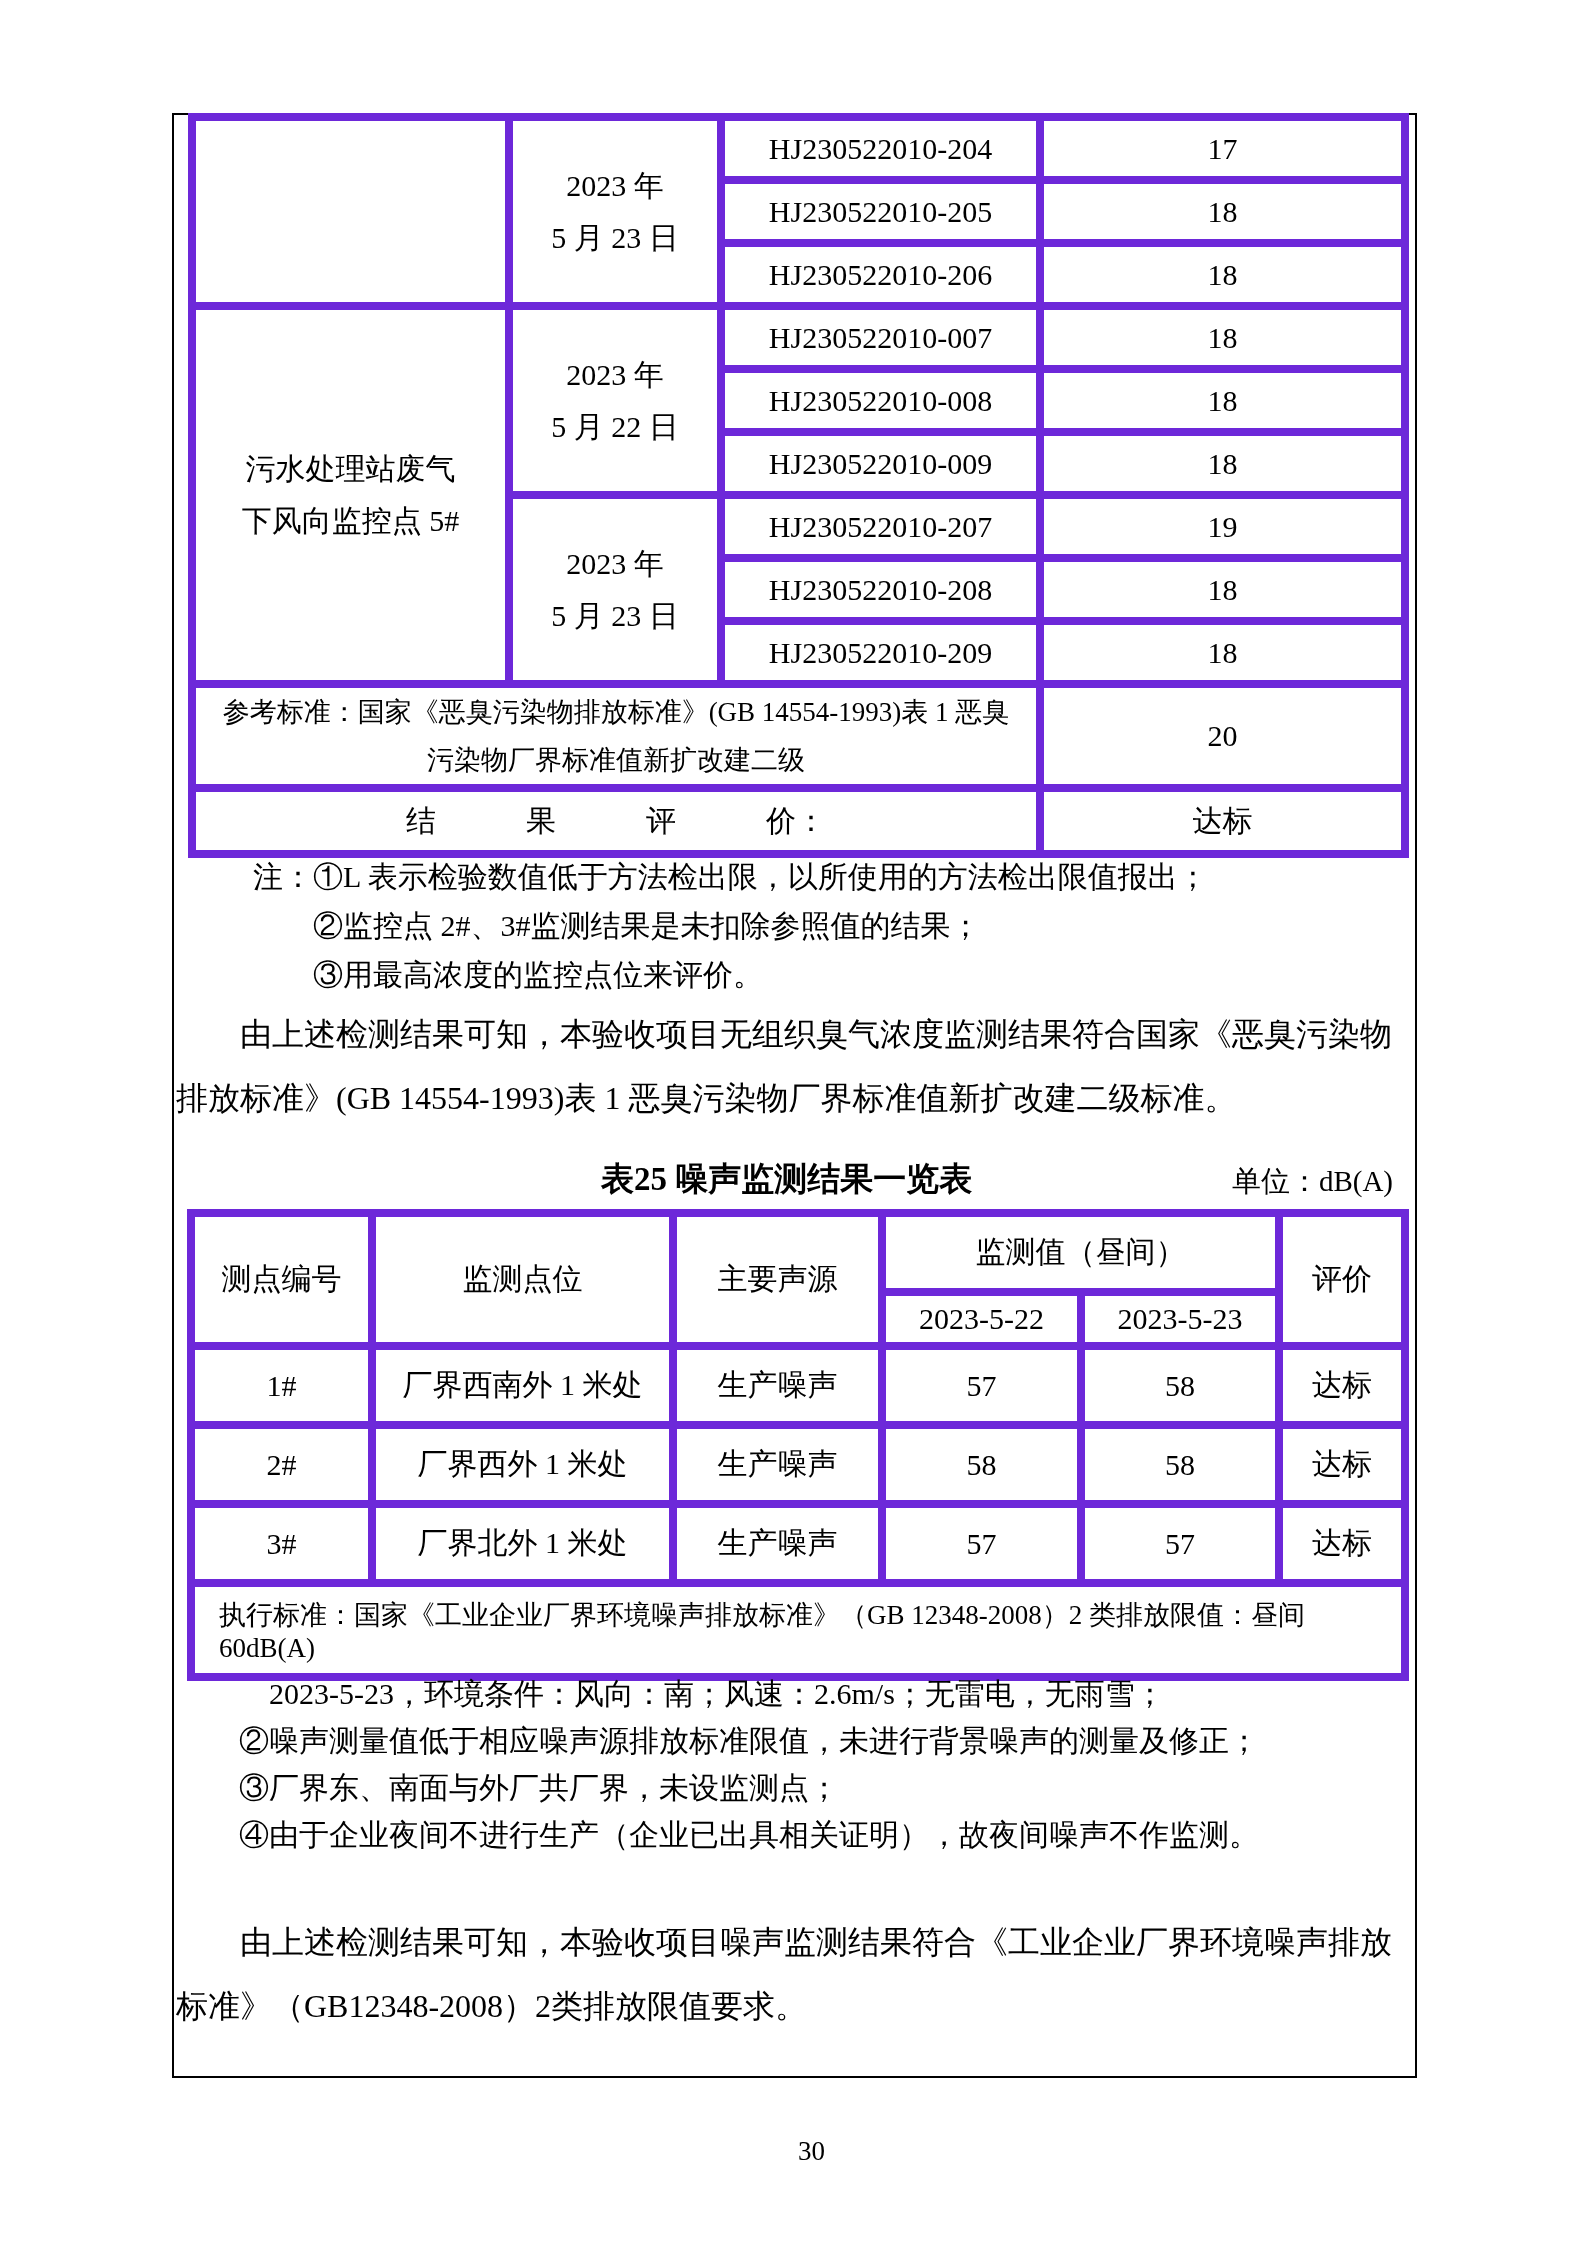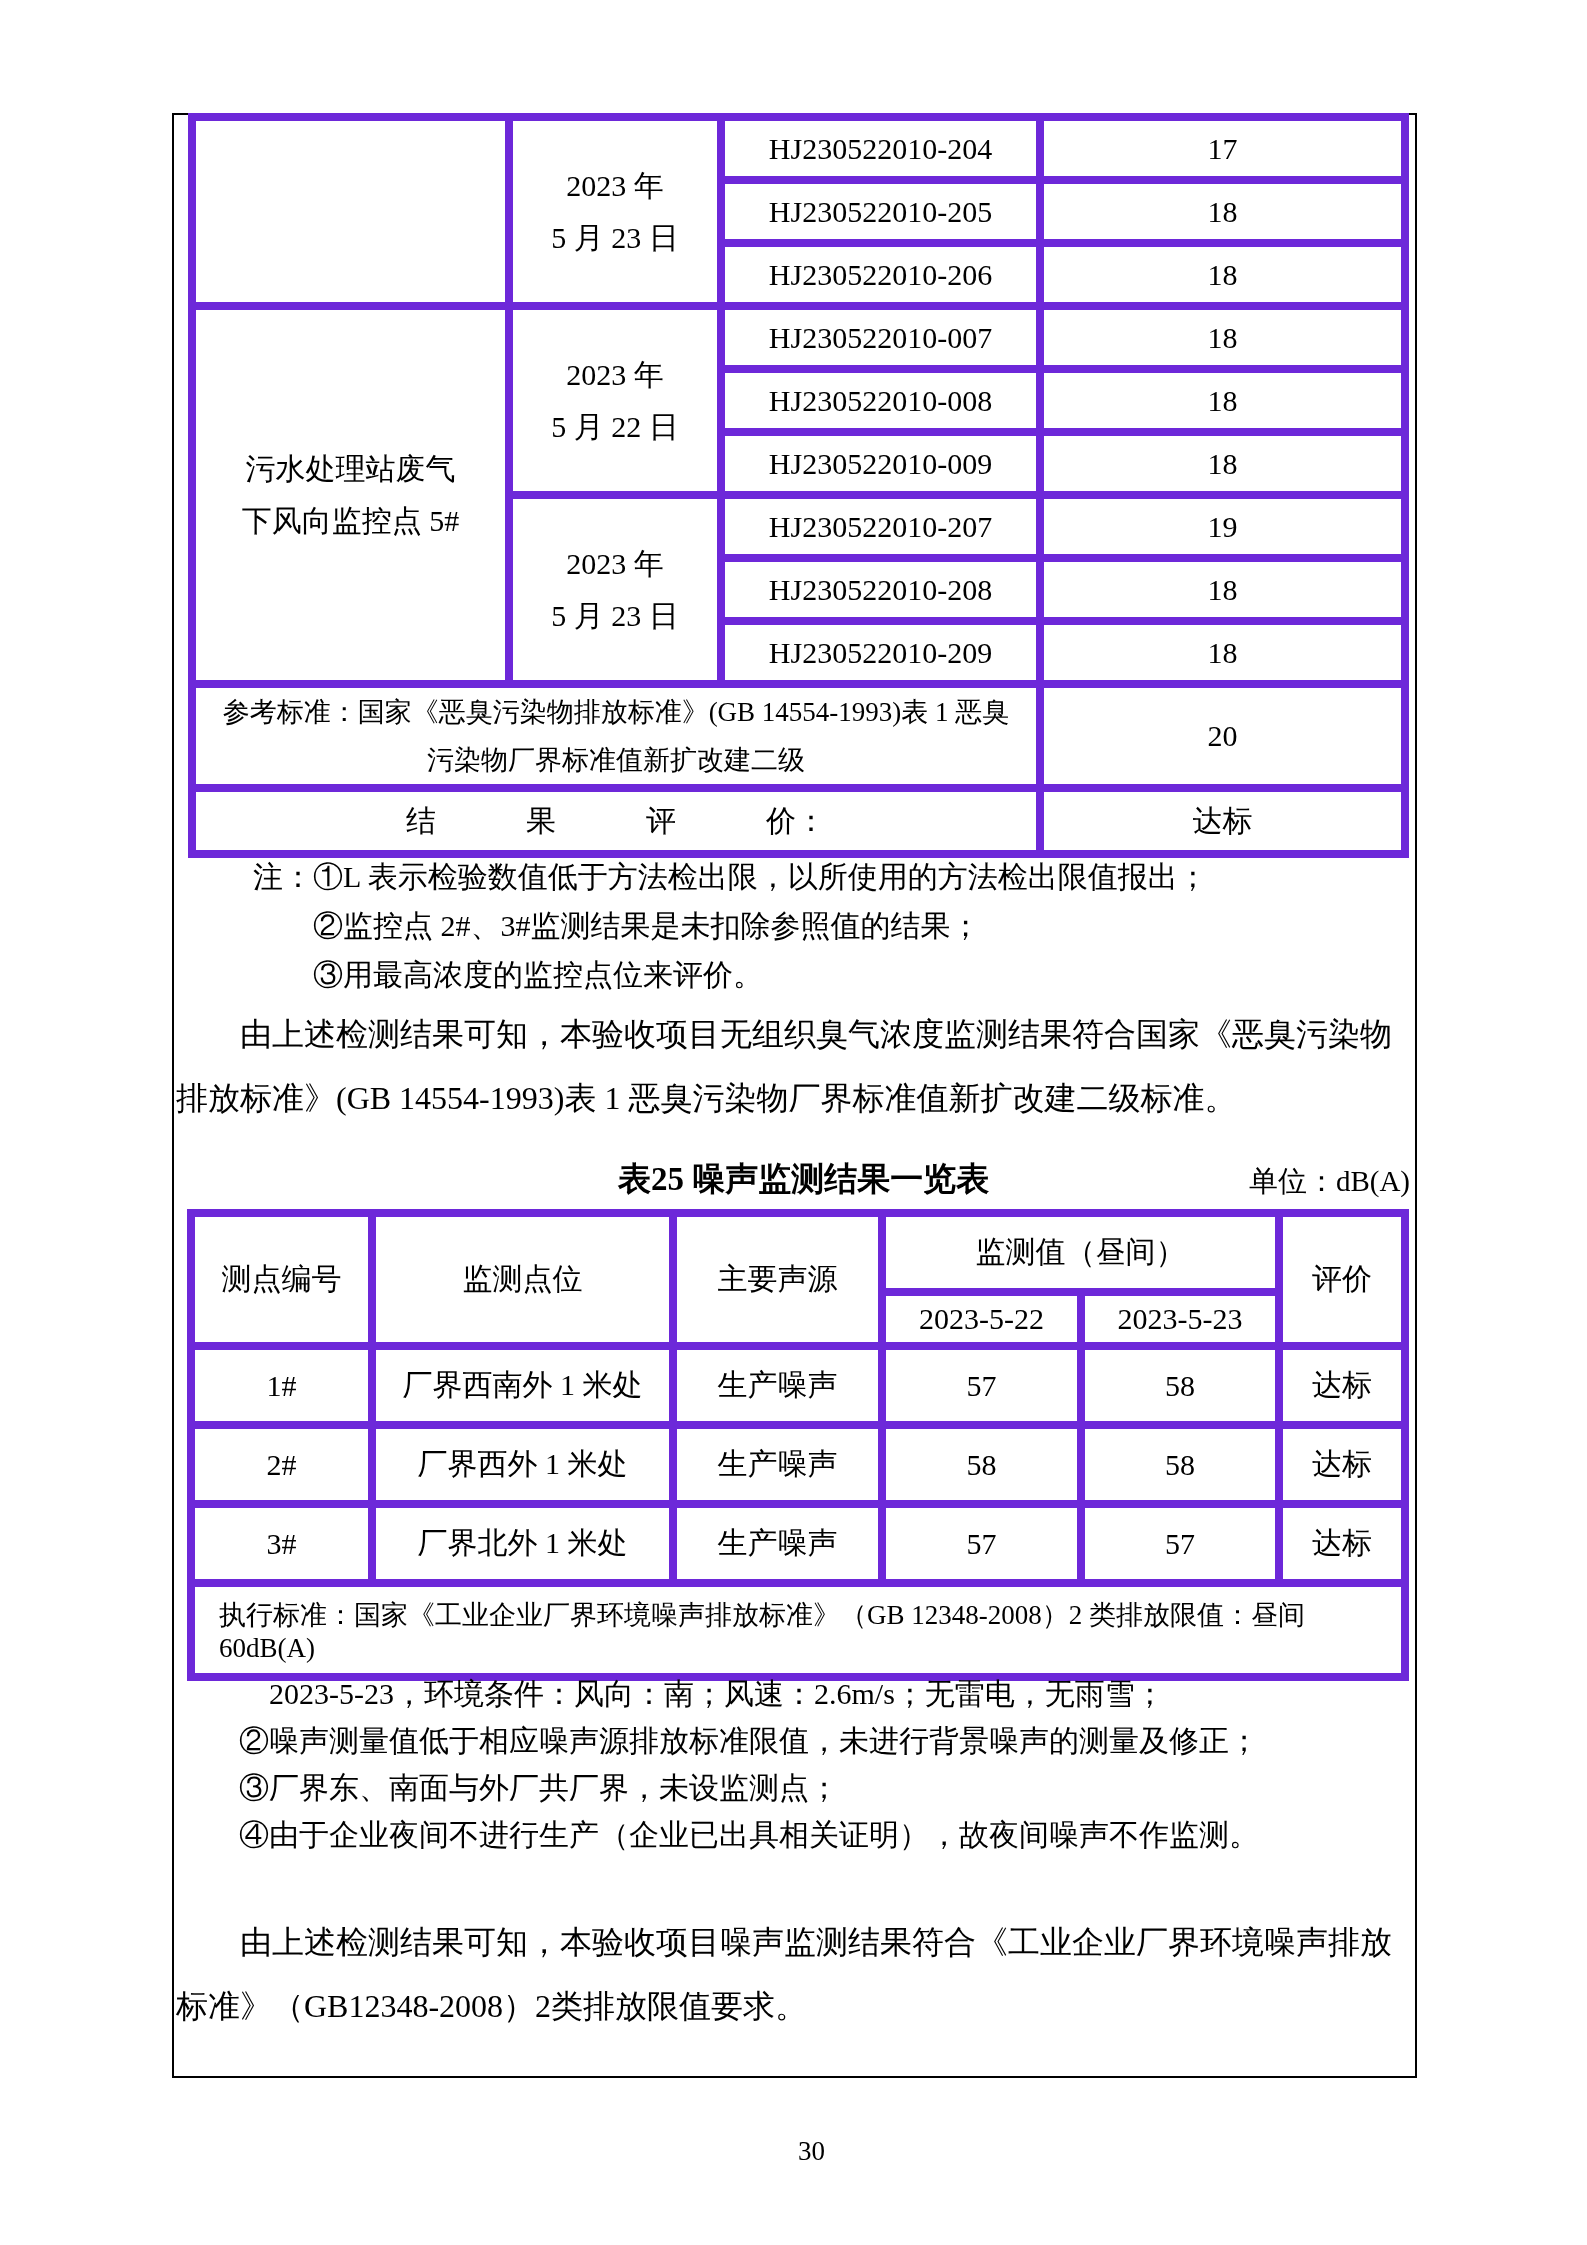--- a/index.html
+++ b/index.html
@@ -29,21 +29,21 @@
   
   .notes1 { position:absolute; left:253px; top:852px; width:1160px; font-size:30px; line-height:49px; }
   .notes1 .cont { padding-left:60px; }
 
   
   .para { position:absolute; left:176px; width:1216px; font-size:32px; line-height:64px; text-indent:64px; text-align:justify; }
   .para1 { top:1002px; }
   .para2 { top:1910px; }
 
   
-  .tabletitle { position:absolute; left:197px; top:1157px; width:1213px; height:46px; }
+  .tabletitle { position:absolute; left:180px; top:1157px; width:1213px; height:46px; }
   .tabletitle .title { position:absolute; left:0; right:0; text-align:center; font-weight:bold; font-size:33px; }
   .tabletitle .unit  { position:absolute; right:0; top:5px; font-size:29px; }
 
   
   .t25 { left:187px; top:1209px; width:1214px; border:2px solid #000; border-top:5px solid #000; border-bottom:3px solid #000; }
   .t25 th, .t25 td { font-size:30px; }
   .t25 tr.h1 { height:79px; }
   .t25 tr.h2 { height:54px; }
   .t25 tr.data { height:79px; }
   .t25 tr.data-first td { border-top:3px solid #000; }

